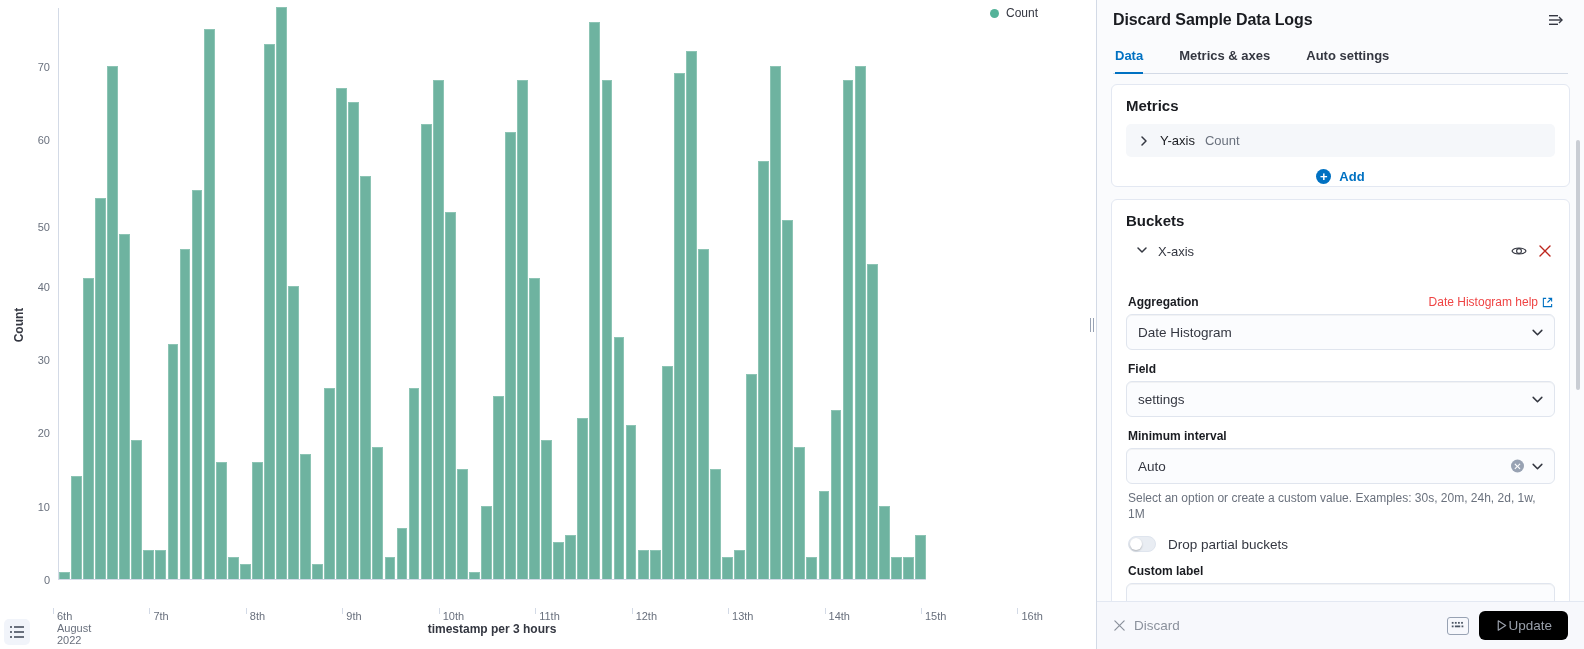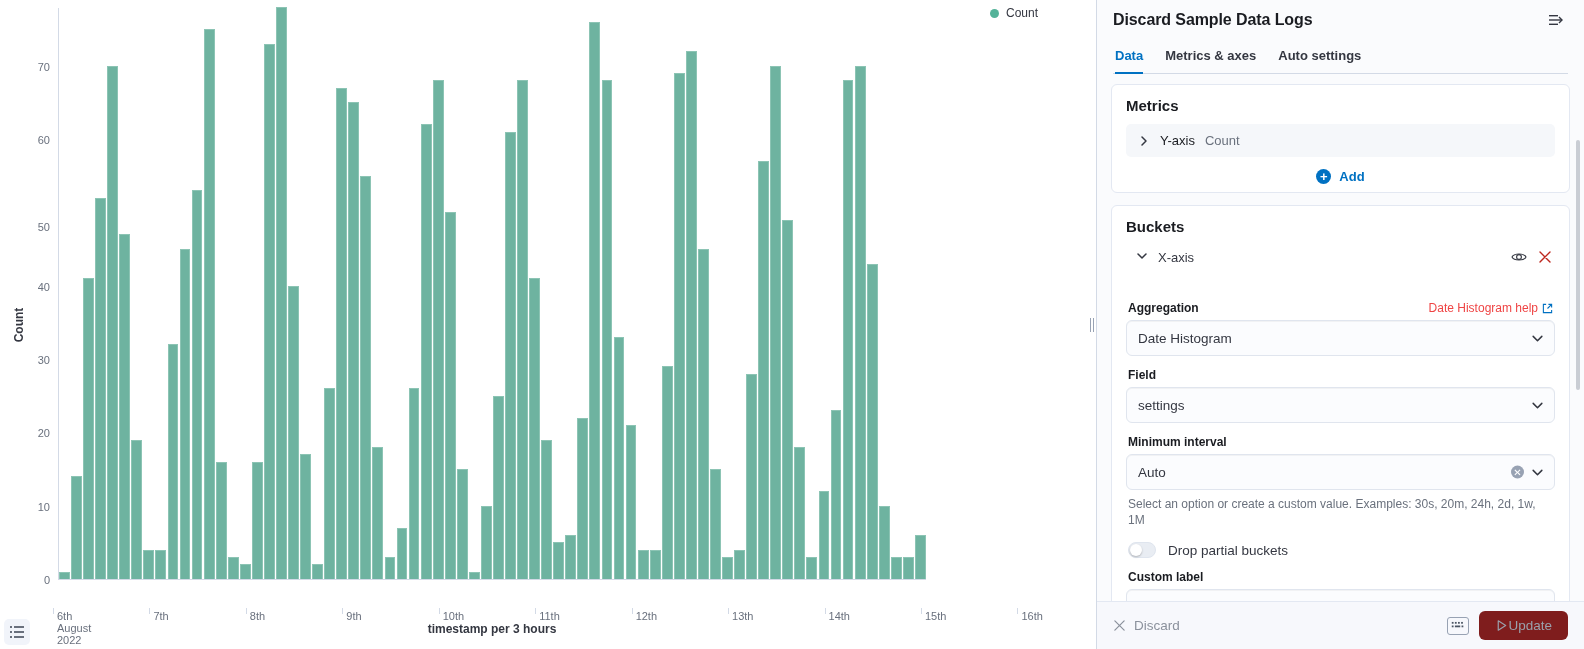--- a/index.html
+++ b/index.html
@@ -129,21 +129,21 @@
   .panel-title {
     font-size: 16px; font-weight: bold; color: #1a1c21;
     letter-spacing: -0.1px;
   }
   .collapse-btn {
     width: 24px; height: 24px;
     display: flex; align-items: center; justify-content: center;
     cursor: pointer; color: #343741;
   }
   .tabs {
-    display: flex; gap: 22px;
+    display: flex; gap: 36px;
     margin-top: 12px;
     border-bottom: 1px solid #d3dae6;
     padding: 0 2px;
   }
   .tab {
     font-size: 13px; font-weight: bold;
     color: #343741;
     padding: 4px 0 9px 0;
     cursor: pointer;
     border-bottom: 2px solid transparent;
@@ -160,21 +160,21 @@
   .scroll-thumb {
     position: absolute;
     right: 4px; top: 66px;
     width: 4px; height: 250px;
     border-radius: 3px; background: #c9cdd4;
   }
   .card {
     background: #ffffff;
     border: 1px solid #e3e8f2;
     border-radius: 6px;
-    padding: 12px 14px 8px 14px;
+    padding: 12px 14px 2px 14px;
     margin-bottom: 12px;
   }
   .card-title {
     font-size: 15px; font-weight: bold; color: #1a1c21;
     margin-bottom: 10px;
   }
   .agg-row {
     background: #f5f7fa;
     border-radius: 5px;
     padding: 9px 12px;
@@ -285,21 +285,21 @@
   }
   .footer-spacer { flex: 1; }
   .kbd-btn {
     width: 22px; height: 18px;
     border: 1px solid #98a2b3; border-radius: 3px;
     display: flex; align-items: center; justify-content: center;
     cursor: pointer;
   }
   .update-btn {
     display: flex; align-items: center; gap: 0;
-    background: #7f1d1d; color: #9aa0ab;
+    background: #000000; color: #9aa0ab;
     border-radius: 6px;
     padding: 7px 16px;
     font-size: 13.5px; cursor: pointer;
   }
 </style>
 </head>
 <body>
 
 <div class="app">
 

